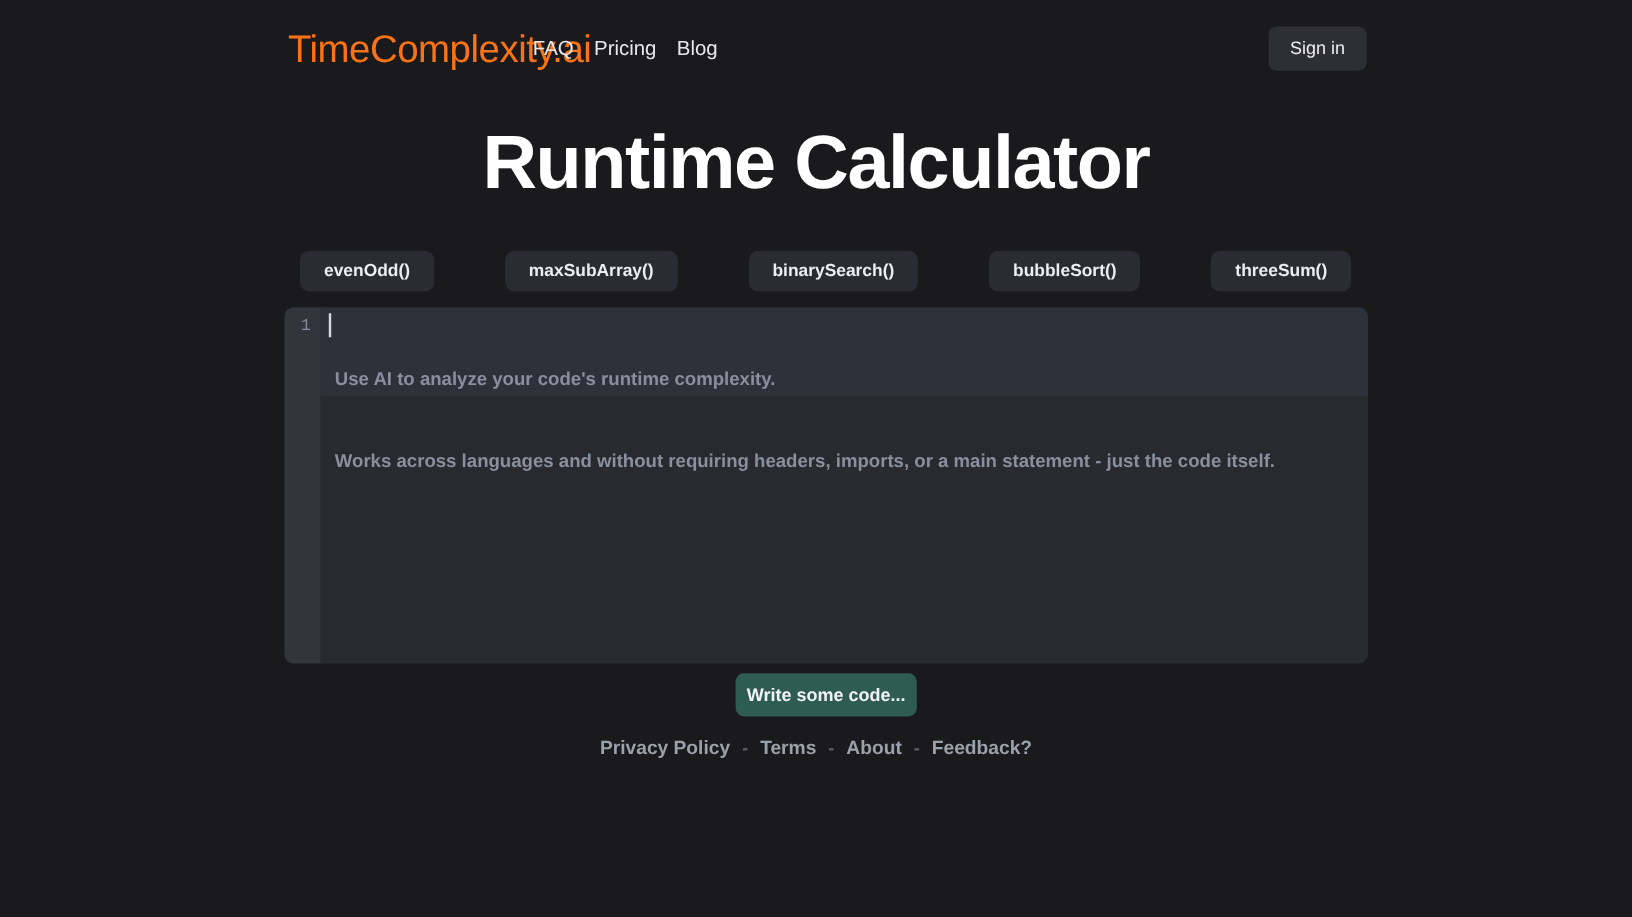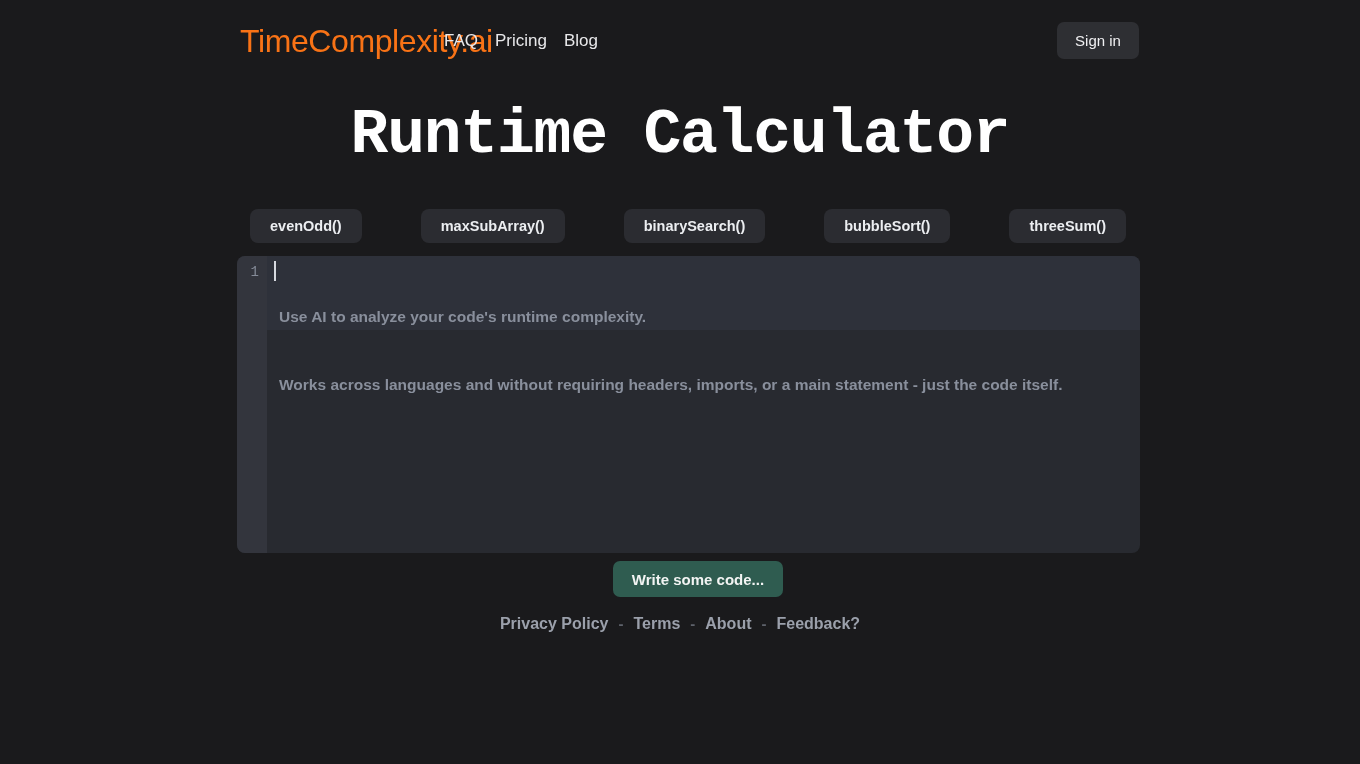--- a/index.html
+++ b/index.html
@@ -77,21 +77,20 @@
     position: absolute;
     top: 103px;
     left: 0;
     width: 1360px;
     text-align: center;
     font-size: 63px;
     font-weight: 700;
     color: #ffffff;
     letter-spacing: -1.2px;
     line-height: 1.05;
-    font-family: Liberation Mono, monospace;
   }
 
   
   .samples {
     position: absolute;
     top: 209px;
     left: 250px;
     width: 876px;
     display: flex;
     justify-content: space-between;
@@ -173,21 +172,21 @@
     color: #898f9c;
     white-space: pre;
   }
   .placeholder span { display: block; }
 
   
   .submit {
     position: absolute;
     top: 561px;
     left: 613px;
-    width: 170px;
+    width: 151px;
     height: 36px;
     background: #2f5c50;
     border: none;
     border-radius: 7px;
     color: #f2f4f3;
     font-family: "Liberation Sans", sans-serif;
     font-size: 15px;
     font-weight: 700;
     cursor: pointer;
     display: flex;

